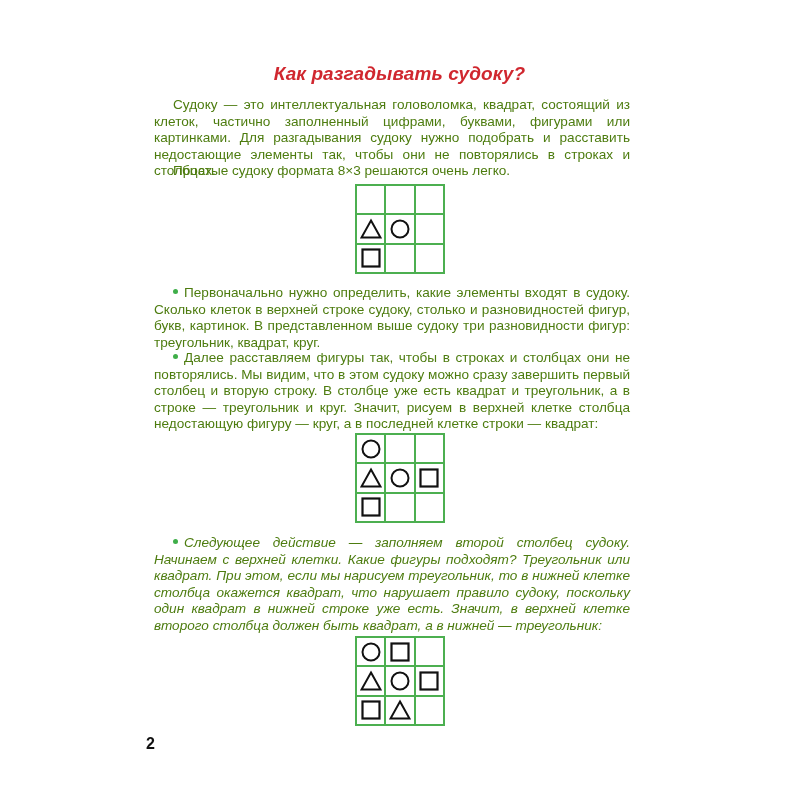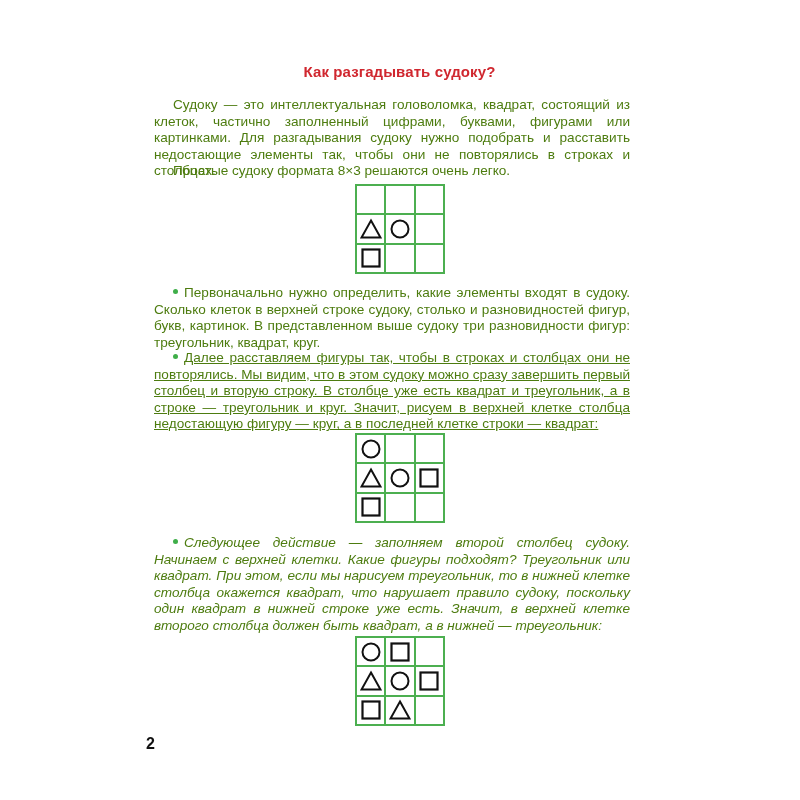--- a/index.html
+++ b/index.html
@@ -2,22 +2,23 @@
 <html><head>
 <meta charset="utf-8">
 <style>
   html, body { margin: 0; padding: 0; }
   body {
     width: 800px; height: 800px; background: #ffffff; position: relative; overflow: hidden;
     font-family: "Liberation Sans", sans-serif; color: #222222;
   }
   .title {
     position: absolute; left: 162px; width: 475px; top: 63px;
-    text-align: center; color: #d0272f; font-weight: bold; font-size: 15px;
+    text-align: center; color: #d0272f; font-weight: bold; font-size: 19px;
     letter-spacing: 0.1px;
+    font-style: italic;
   }
   .para {
     position: absolute; left: 154px; width: 476px;
     font-size: 13.6px; line-height: 16.6px; text-align: justify;
     text-align-last: left; color: #4d7c0f;
   }
   .para .ind { display: inline-block; width: 19px; }
   .bullet {
     display: inline-block; width: 5px; height: 5px; border-radius: 50%;
     background: #3fae49; vertical-align: middle; margin-right: 6px; position: relative; top: -2px;
@@ -74,21 +75,21 @@
         </svg>
       </span>
     </div>
     <div class="cell"></div>
     <div class="cell"></div>
   </div>
 
 <div class="para" style="top:285px;">
   <span class="ind"></span><span class="bullet"></span><span>Первоначально нужно определить, какие элементы входят в судоку. Сколько клеток в верхней строке судоку, столько и разновидностей фигур, букв, картинок. В представленном выше судоку три разновидности фигур: треугольник, квадрат, круг.</span>
 </div>
-<div class="para" style="top:350px;text-decoration:underline;">
+<div class="para" style="top:350px;">
   <span class="ind"></span><span class="bullet"></span><span>Далее расставляем фигуры так, чтобы в строках и столбцах они не повторялись. Мы видим, что в этом судоку можно сразу завершить первый столбец и вторую строку. В столбце уже есть квадрат и треугольник, а в строке — треугольник и круг. Значит, рисуем в верхней клетке столбца недостающую фигуру — круг, а в последней клетке строки — квадрат:</span>
 </div>
 
 <div class="grid" style="top:433px;">
     <div class="cell">
       <span style="display: flex;">
         <svg viewBox="0 0 22 22">
           <circle cx="11" cy="11" r="8.5" fill="none" stroke="#111" stroke-width="2"></circle>
         </svg>
       </span>

